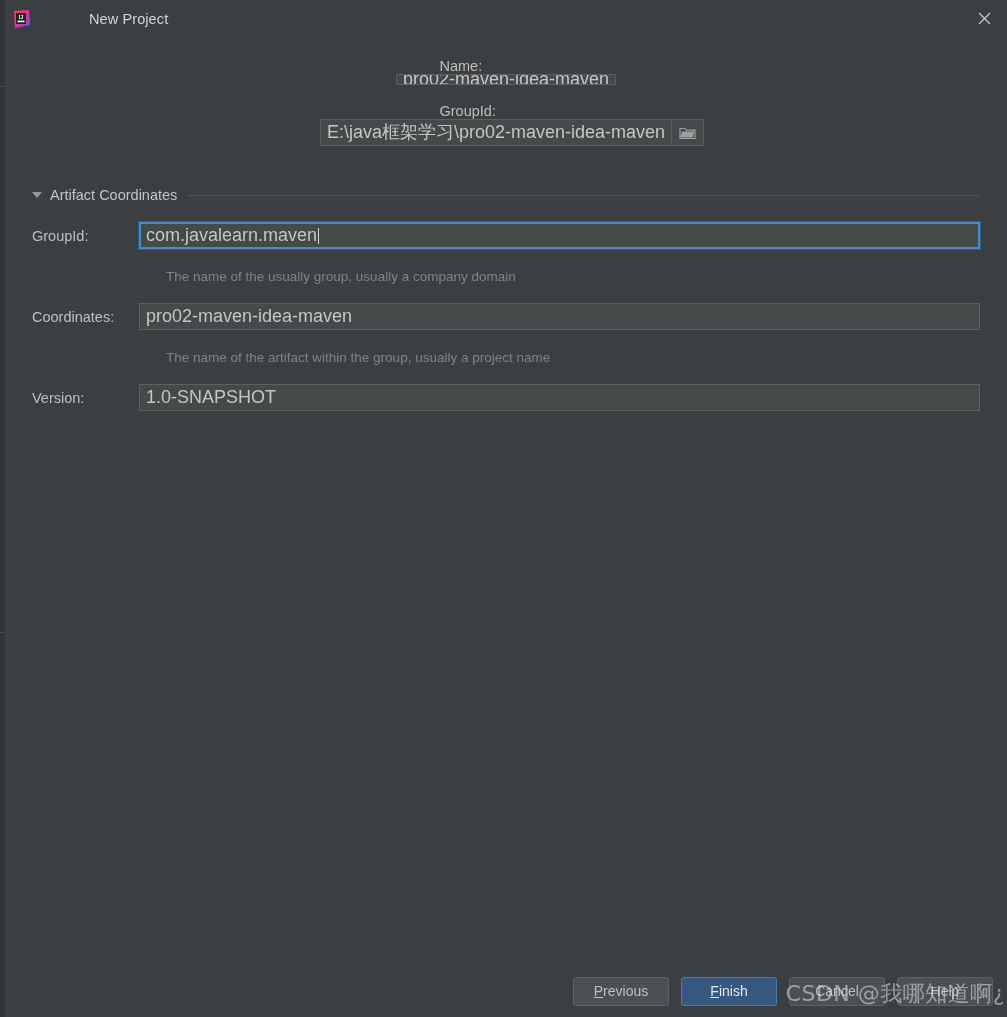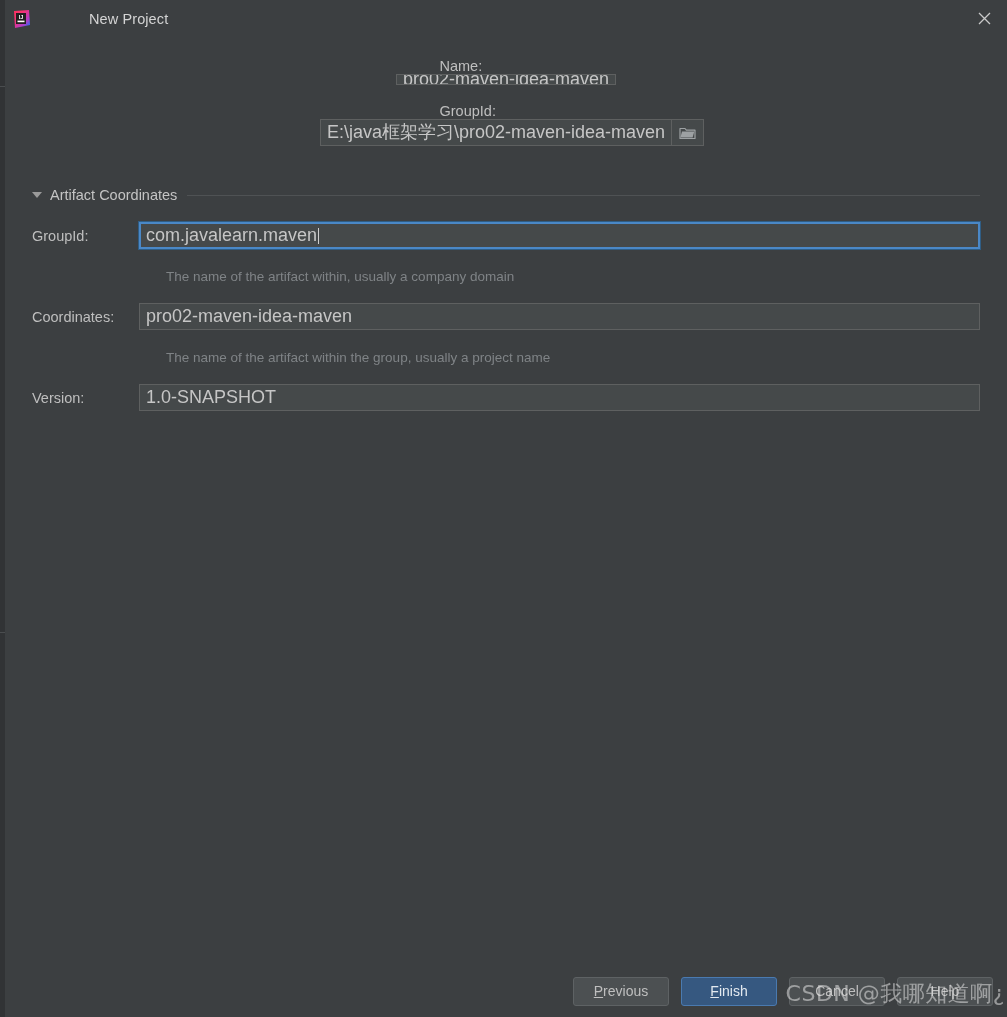--- a/index.html
+++ b/index.html
@@ -314,21 +314,21 @@
       <div id="section-divider"></div>
     </div>
 
     <div class="artifact-row" id="row-groupid">
       <div class="field-label">GroupId:</div>
       <div class="text-input focused">
         <span>com.javalearn.maven</span>
           <span class="caret"></span>
       </div>
     </div>
-    <div class="hint-text" id="hint-groupid">The name of the artifact within, usually a company domain</div>
+    <div class="hint-text" id="hint-groupid">The name of the usually group, usually a company domain</div>
 
     <div class="artifact-row" id="row-artifactid">
       <div class="field-label">Coordinates:</div>
       <div class="text-input">pro02-maven-idea-maven</div>
     </div>
     <div class="hint-text" id="hint-artifactid">The name of the artifact within the group, usually a project name</div>
 
     <div class="artifact-row" id="row-version">
       <div class="field-label">Version:</div>
       <div class="text-input">1.0-SNAPSHOT</div>

